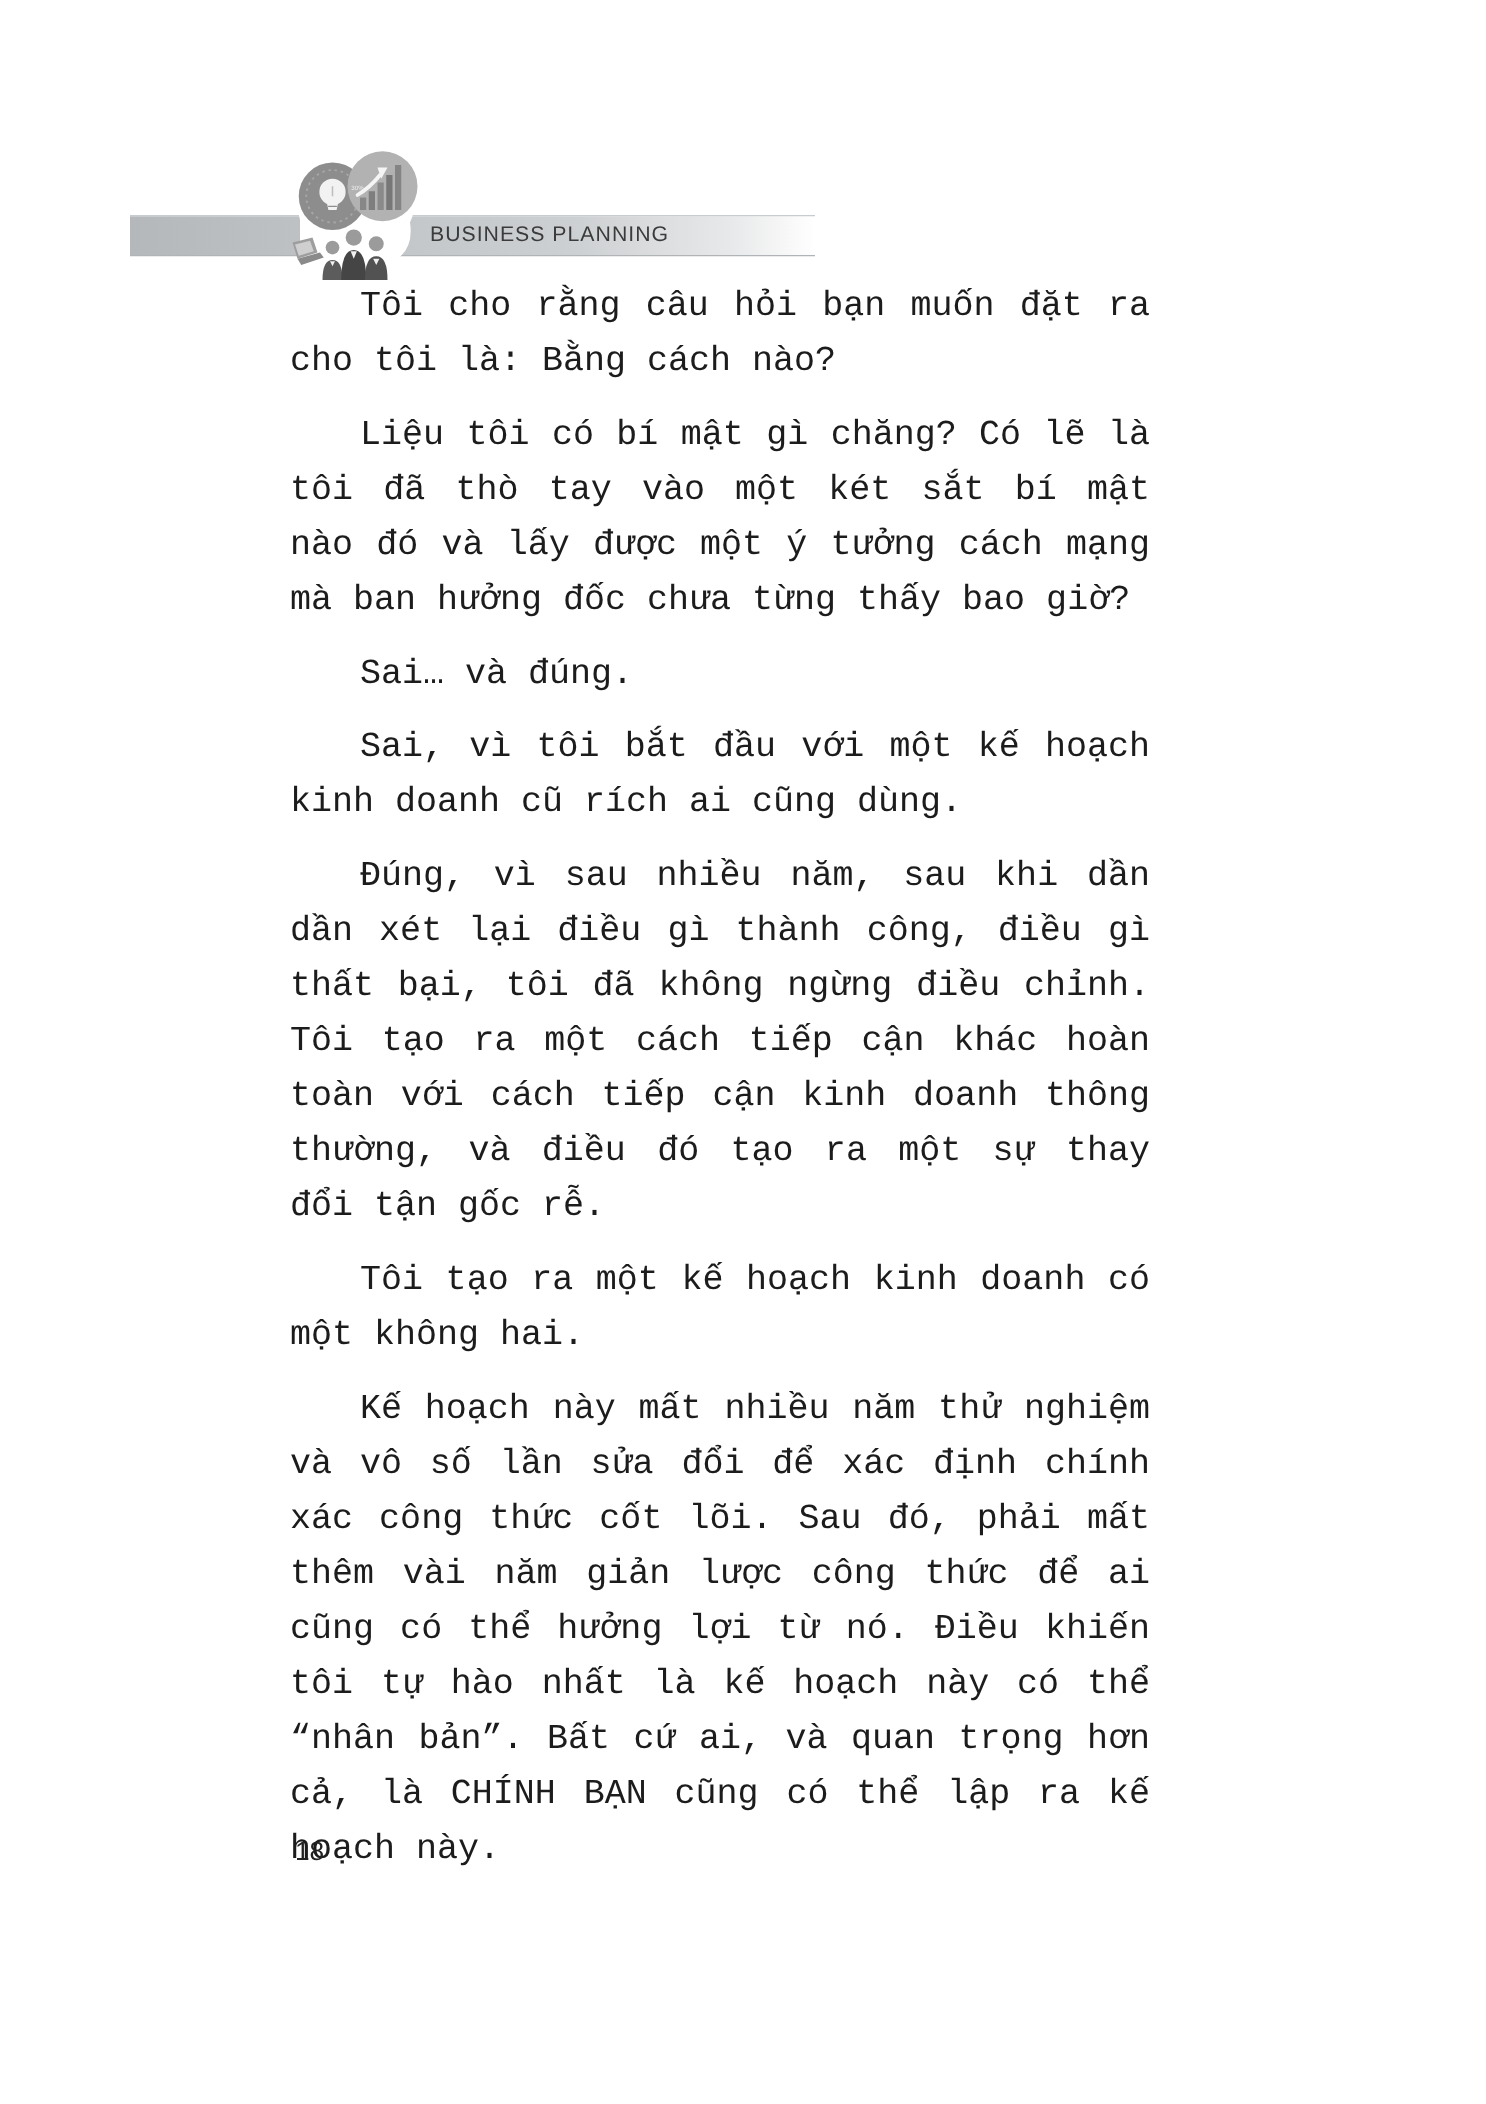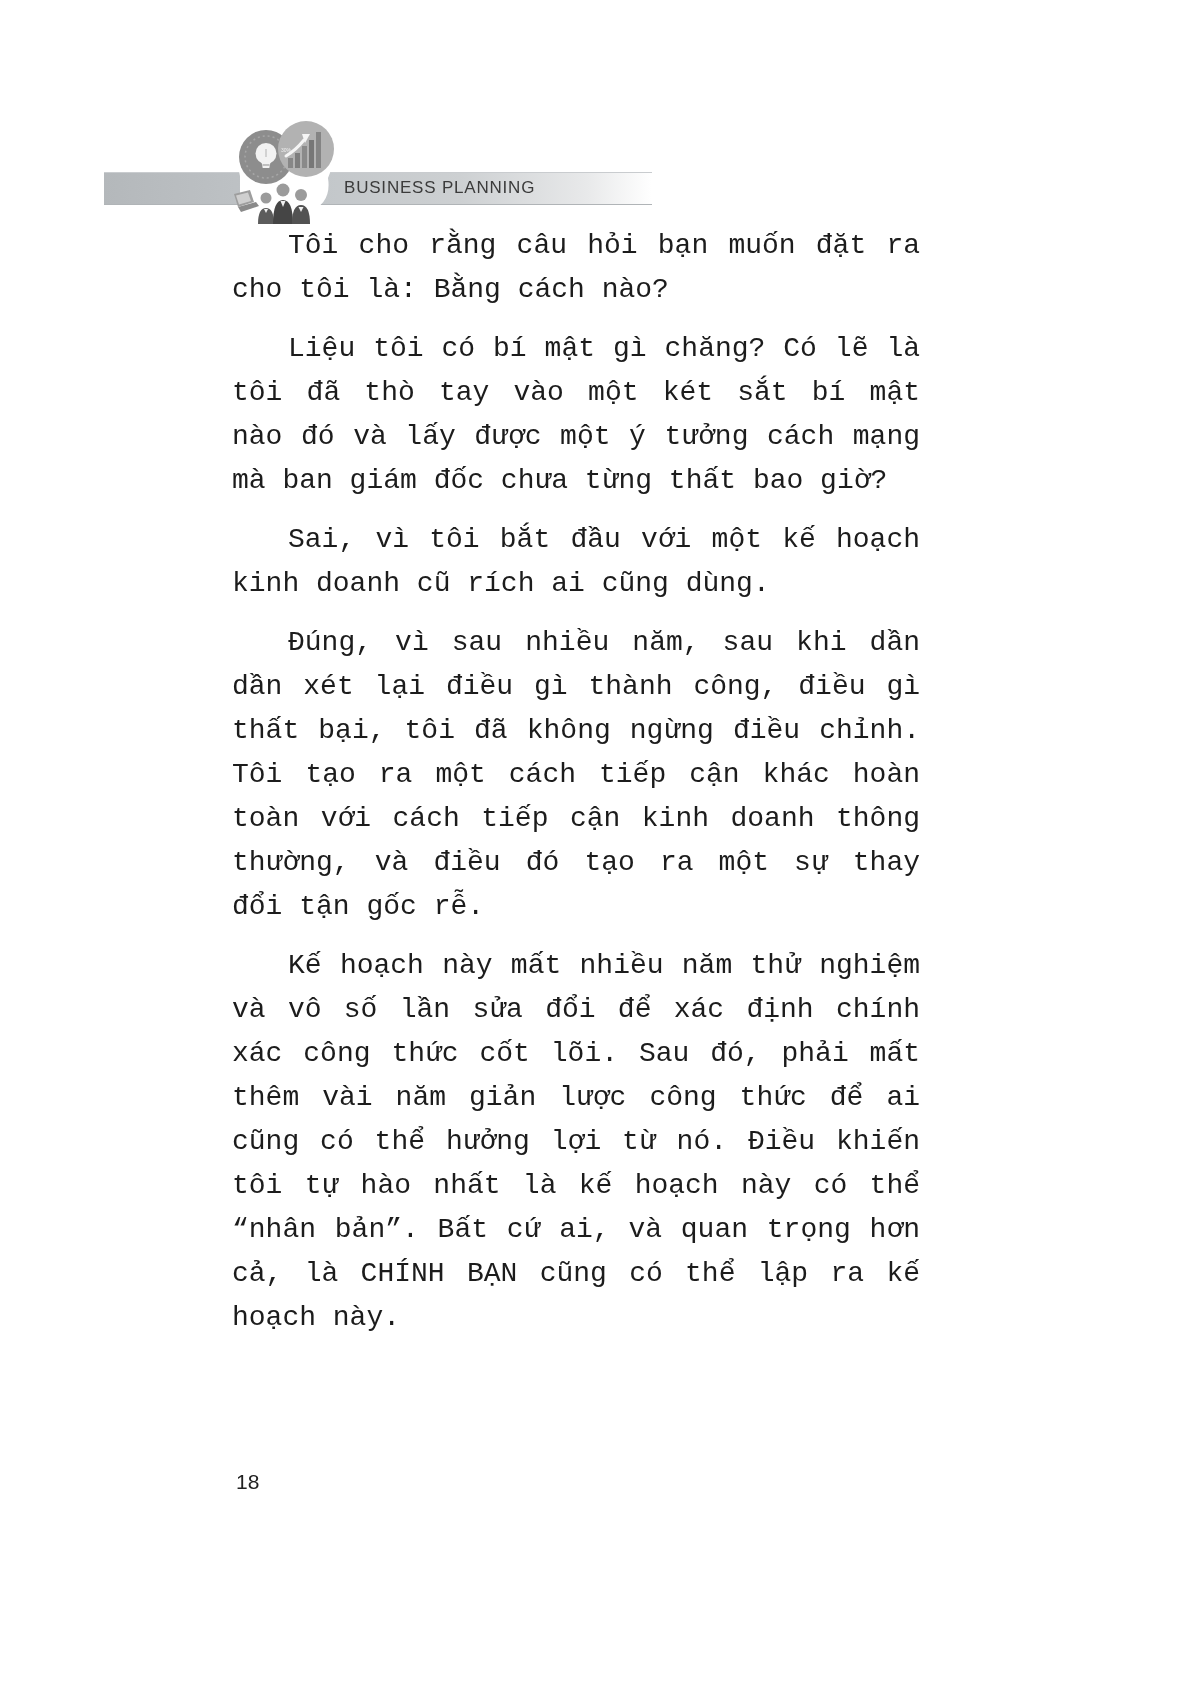--- a/index.html
+++ b/index.html
@@ -137,21 +137,23 @@
       <circle cx="81" cy="79" r="6" fill="#9b9b9b"></circle>
       <path d="M72,108 q0,-19 9,-19 q9,0 9,19 Z" fill="#525252"></path>
       <path d="M78.5,91 l2.5,5 l2.5,-5 Z" fill="#f0f0f0"></path>
     </g>
   </svg>
 
   <div class="header-title">BUSINESS PLANNING</div>
 
   <div class="text-block">
     <p class="para">Tôi cho rằng câu hỏi bạn muốn đặt ra cho tôi là: Bằng cách nào?</p>
-    <p class="para">Liệu tôi có bí mật gì chăng? Có lẽ là tôi đã thò tay vào một két sắt bí mật nào đó và lấy được một ý tưởng cách mạng mà ban giám đốc chưa từng thất bao giờ?</p>
+    <p class="para">Liệu tôi có bí mật gì chăng? Có lẽ là tôi đã thò tay vào một két sắt bí mật nào đó và lấy được một ý tưởng cách mạng mà ban hưởng đốc chưa từng thấy bao giờ?</p>
+    <p class="para">Sai… và đúng.</p>
     <p class="para">Sai, vì tôi bắt đầu với một kế hoạch kinh doanh cũ rích ai cũng dùng.</p>
     <p class="para">Đúng, vì sau nhiều năm, sau khi dần dần xét lại điều gì thành công, điều gì thất bại, tôi đã không ngừng điều chỉnh. Tôi tạo ra một cách tiếp cận khác hoàn toàn với cách tiếp cận kinh doanh thông thường, và điều đó tạo ra một sự thay đổi tận gốc rễ.</p>
+    <p class="para">Tôi tạo ra một kế hoạch kinh doanh có một không hai.</p>
     <p class="para">Kế hoạch này mất nhiều năm thử nghiệm và vô số lần sửa đổi để xác định chính xác công thức cốt lõi. Sau đó, phải mất thêm vài năm giản lược công thức để ai cũng có thể hưởng lợi từ nó. Điều khiến tôi tự hào nhất là kế hoạch này có thể “nhân bản”. Bất cứ ai, và quan trọng hơn cả, là CHÍNH BẠN cũng có thể lập ra kế hoạch này.</p>
   </div>
 
   <div class="page-number">18</div>
 
 </div>
 
 </body></html>

